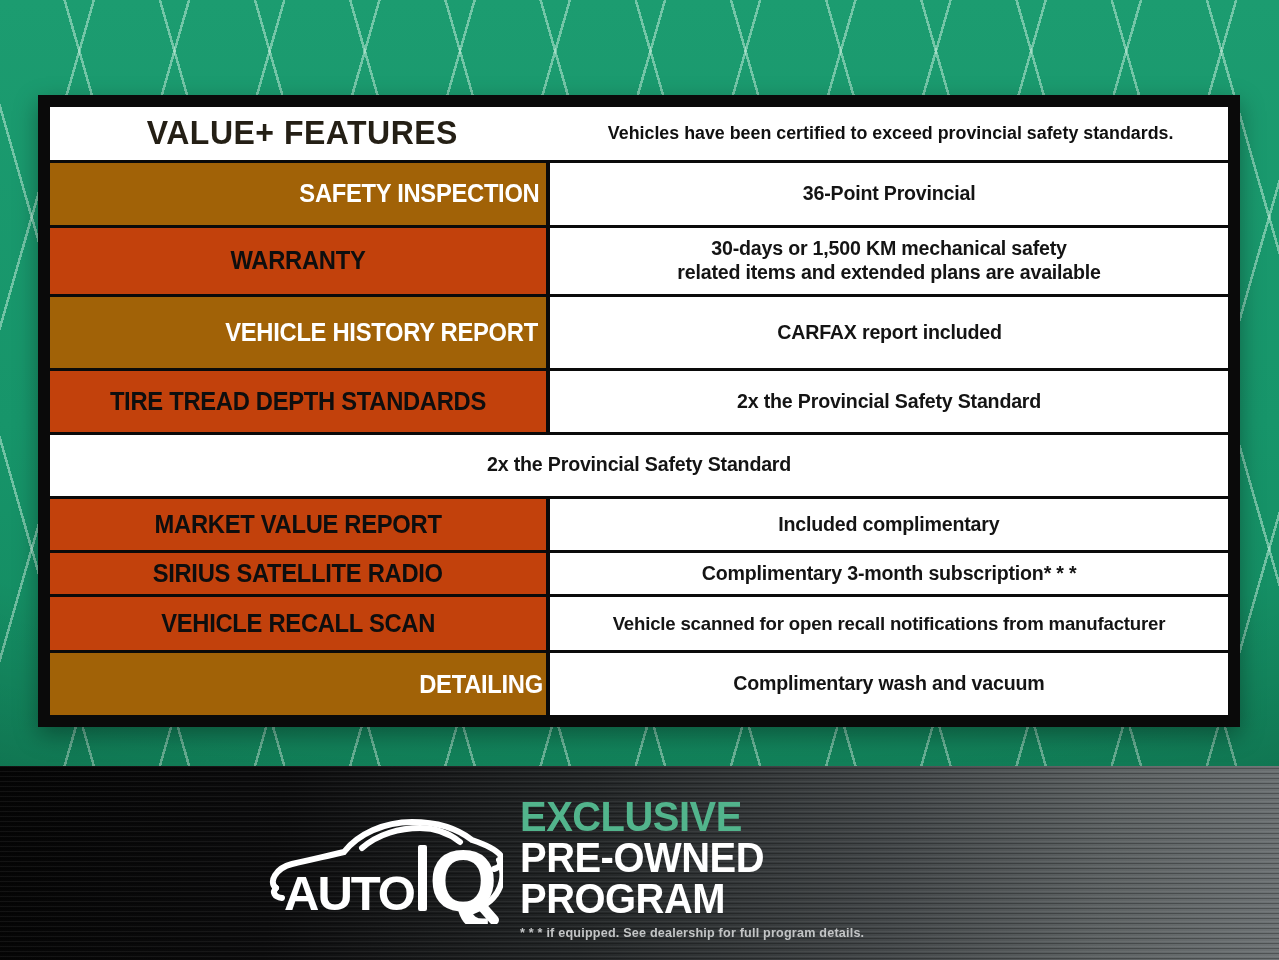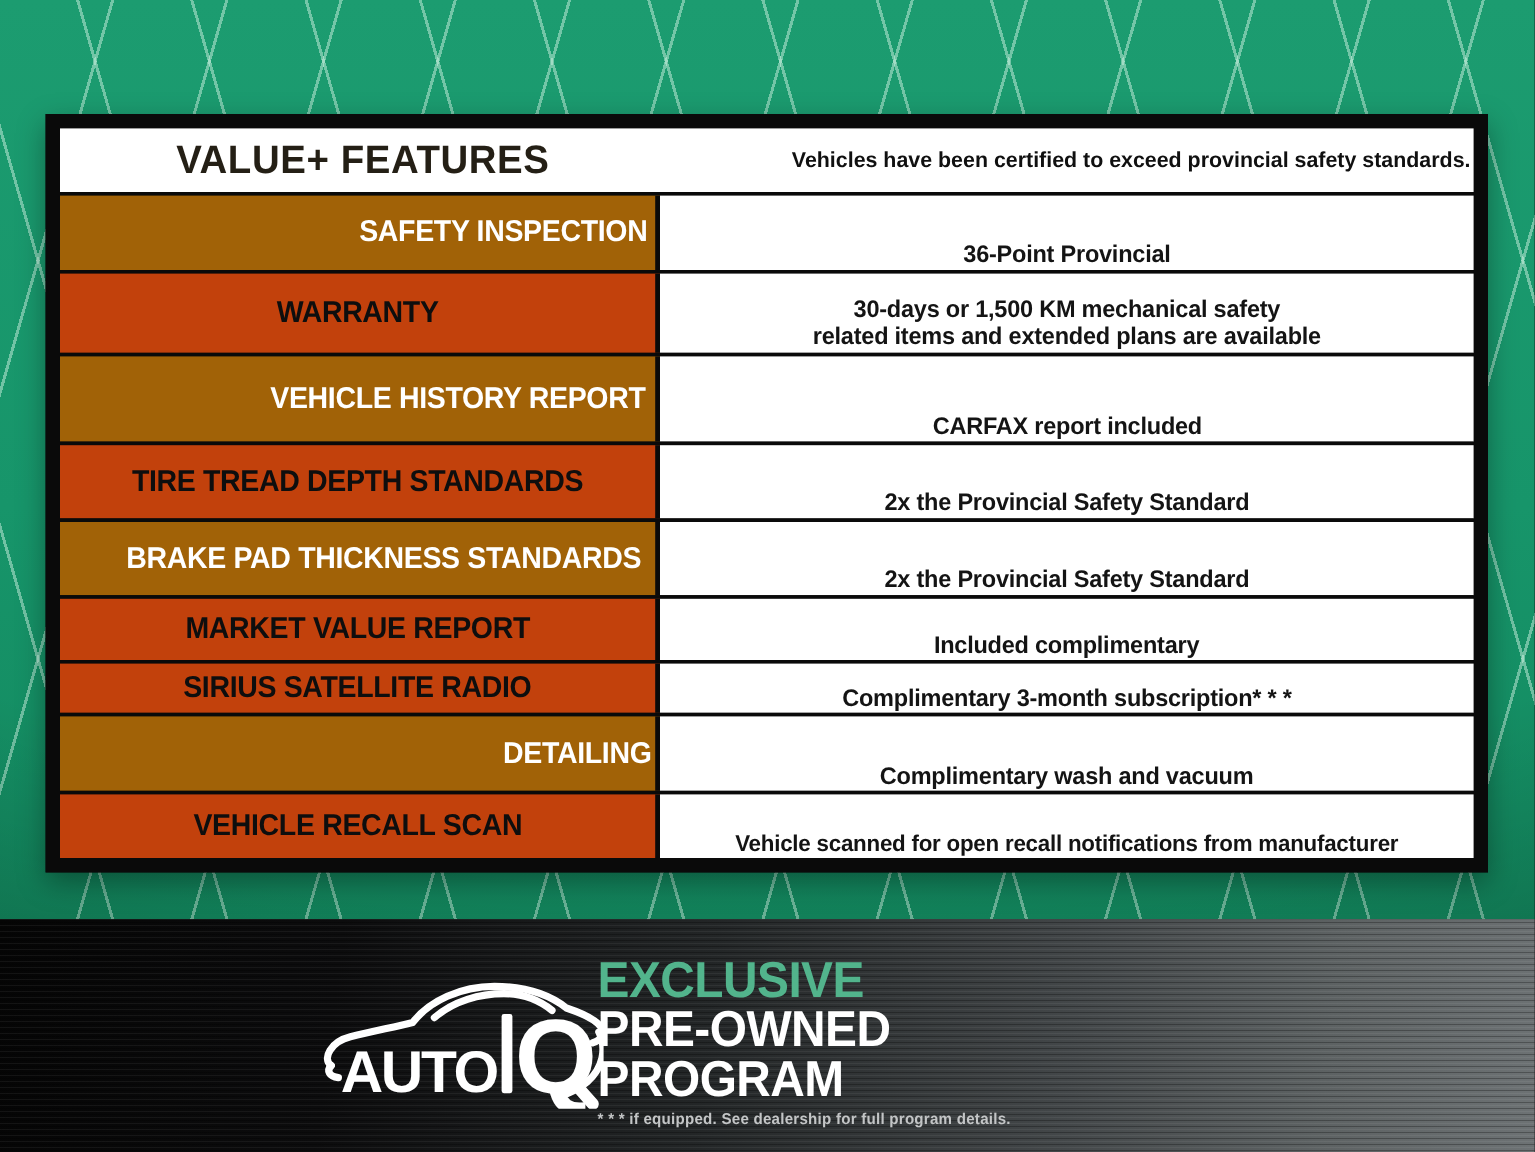--- a/index.html
+++ b/index.html
@@ -20,33 +20,33 @@
 
   
   .tbl {
     position: absolute; left: 38px; top: 95px; width: 1202px; height: 632px;
     border: 12px solid #0a0a0a; background: #0a0a0a;
     display: flex; flex-direction: column;
     box-shadow: 0 8px 22px rgba(0,0,0,0.35);
   }
   .hdr { display: flex; background: #ffffff; }
   .hdr-l { width: 504px; display: flex; align-items: center; justify-content: center; }
-  .hdr-r { flex: 1; display: flex; align-items: center; justify-content: flex-end; }
+  .hdr-r { flex: 1; display: flex; align-items: center; justify-content: center; }
   .title {
     font-size: 33px; font-weight: 700; color: #241f15; letter-spacing: 0.5px;
     transform: scaleX(0.97); white-space: nowrap;
   }
   .subtitle { font-size: 18px; font-weight: 700; color: #101010; transform: scaleX(0.99); white-space: nowrap; }
 
   .row { display: flex; border-top: 3px solid #0a0a0a; min-height: 0; }
   .cl {
     width: 500px; border-right: 4px solid #0a0a0a; background: #c2410c;
     display: flex; align-items: center; justify-content: center;
   }
-  .cr { flex: 1; background: #ffffff; display: flex; align-items: flex-end; justify-content: center; }
+  .cr { flex: 1; background: #ffffff; display: flex; align-items: center; justify-content: center; }
   .row.dark .cl { background: #a16207; justify-content: flex-end; }
   .lbl {
     font-size: 25px; font-weight: 700; color: #0e0e0e; letter-spacing: -0.3px;
     transform: scaleX(0.95); white-space: nowrap; text-align: center;
   }
   .row.dark .lbl { color: #ffffff; }
   .val {
     font-size: 20px; font-weight: 700; color: #141414; letter-spacing: -0.2px;
     transform: scaleX(0.98); text-align: center; line-height: 1.18;
   }
@@ -59,21 +59,21 @@
     position: absolute; left: 0; top: 766px; width: 1279px; height: 194px;
     background:
       repeating-linear-gradient(180deg,
         rgba(255,255,255,0.055) 0 1px, rgba(0,0,0,0) 1px 2px,
         rgba(0,0,0,0.28) 2px 3px, rgba(0,0,0,0) 3px 5px),
       linear-gradient(97deg, #050505 0%, #0c0c0d 22%, #232627 46%, #44484a 70%, #5d6263 86%, #6d7274 100%);
   }
 
   .logo { position: absolute; left: 268px; top: 800px; width: 235px; height: 124px; }
 
-  .progblock { position: absolute; left: 498px; top: 796px; }
+  .progblock { position: absolute; left: 520px; top: 796px; }
   .prog-line {
     font-size: 42px; font-weight: 700; line-height: 41px; letter-spacing: -0.5px;
     color: #ffffff; transform: scaleX(0.95); transform-origin: left center; white-space: nowrap;
   }
   .prog-line.green { color: #52b48c; }
   .disclaimer {
     margin-top: 6px; font-size: 13px; font-weight: 700; color: #c3c5c6;
     letter-spacing: 0.2px; transform: scaleX(0.97); transform-origin: left center; white-space: nowrap;
   }
 </style>
@@ -126,23 +126,20 @@
     <div class="row" style="flex:53 1 0">
       <div class="cl">
           <span class="lbl">TIRE TREAD DEPTH STANDARDS</span>
         </div>
       <div class="cr">
           <span class="val">2x the Provincial Safety Standard</span>
         </div>
     </div>
 
     <div class="row dark" style="flex:53 1 0">
-      <div class="cl">
-          <span class="lbl">BRAKE PAD  THICKNESS STANDARDS</span>
-        </div>
       <div class="cr">
           <span class="val">2x the Provincial Safety Standard</span>
         </div>
     </div>
 
     <div class="row" style="flex:45 1 0">
       <div class="cl">
           <span class="lbl">MARKET VALUE REPORT</span>
         </div>
       <div class="cr">
@@ -153,35 +150,35 @@
 
     <div class="row" style="flex:36 1 0">
       <div class="cl">
           <span class="lbl">SIRIUS SATELLITE RADIO</span>
         </div>
       <div class="cr">
           <span class="val">Complimentary 3-month subscription* * *</span>
         </div>
     </div>
 
+    <div class="row" style="flex:46 1 0">
+      <div class="cl">
+          <span class="lbl">VEHICLE RECALL SCAN</span>
+        </div>
+      <div class="cr">
+          <span class="val small">Vehicle scanned for open recall notifications from manufacturer</span>
+        </div>
+    </div>
+
     <div class="row dark" style="flex:54 1 0">
       <div class="cl">
           <span class="lbl">DETAILING</span>
         </div>
       <div class="cr">
           <span class="val">Complimentary wash and vacuum</span>
-        </div>
-    </div>
-
-    <div class="row" style="flex:46 1 0">
-      <div class="cl">
-          <span class="lbl">VEHICLE RECALL SCAN</span>
-        </div>
-      <div class="cr">
-          <span class="val small">Vehicle scanned for open recall notifications from manufacturer</span>
         </div>
     </div>
 
 
   </div>
 
   <div class="band"></div>
 
   <svg class="logo" viewBox="0 0 235 124">
     <g fill="none" stroke="#ffffff" stroke-width="6" stroke-linecap="round">

